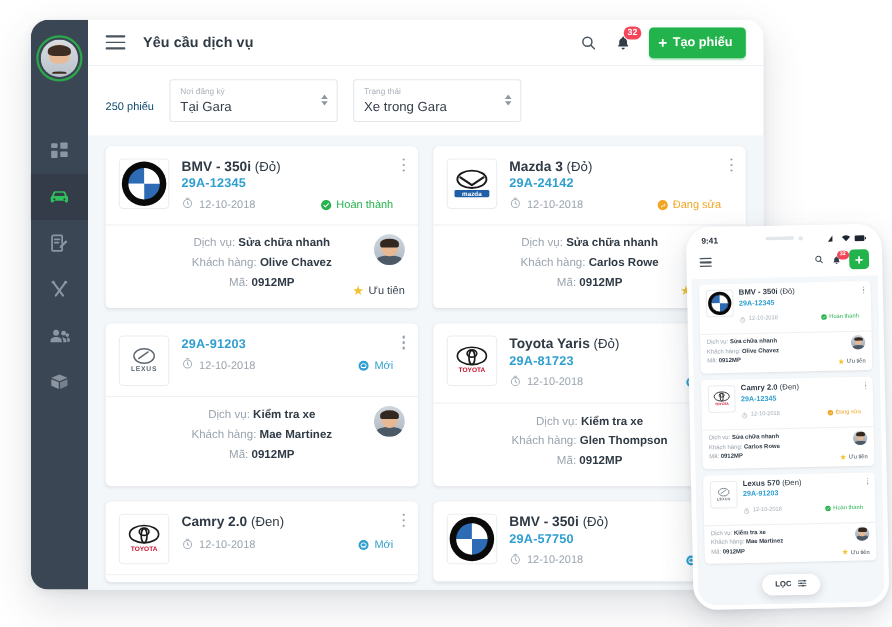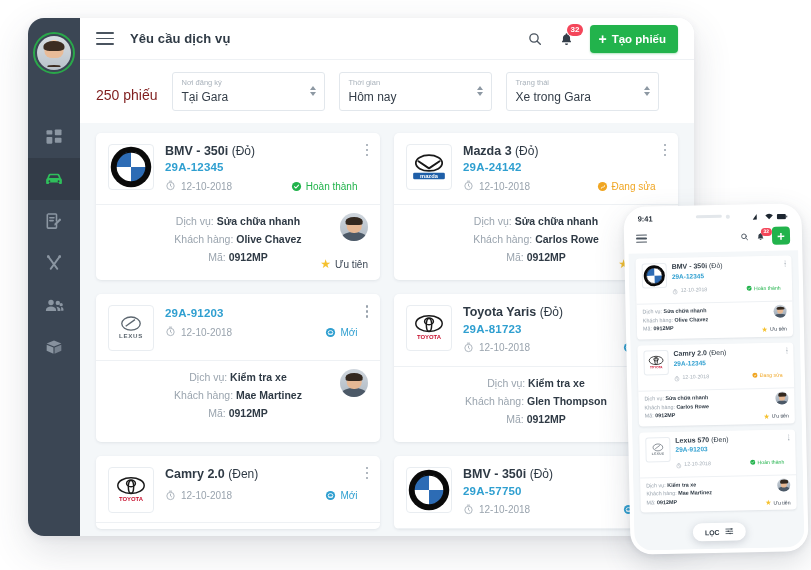--- a/index.html
+++ b/index.html
@@ -78,21 +78,21 @@
     background:#22b34c; color:#fff; border:none; border-radius:4px;
     font-size:11.5px; font-weight:bold; padding:7px 12px 7px 9px;
     display:flex; align-items:center; gap:5px; cursor:pointer;
     font-family: "Liberation Sans", sans-serif;
     box-shadow:0 1px 2px rgba(34,179,76,0.35);
   }
   .btn-create .plus { font-size:14px; font-weight:bold; line-height:1; }
 
   
   .filterbar { display:flex; align-items:flex-end; padding: 12px 16px 12px 16px; gap:14px; flex:0 0 auto; }
-  .ticket-count { font-size:14px; color:#7f1d1d; padding-bottom:8px; white-space:nowrap; }
+  .ticket-count { font-size:10px; color:#0c4a6e; padding-bottom:8px; white-space:nowrap; }
   .select {
     position:relative; border:1px solid #e2e7ec; border-radius:3px;
     padding:5px 22px 5px 9px; min-width:153px; background:#fff; cursor:pointer;
   }
   .select .lbl { font-size:7.5px; color:#a9b2bb; line-height:1.4; }
   .select .val { font-size:12px; color:#333d48; line-height:1.35; }
   .spinner { position:absolute; right:8px; top:50%; transform:translateY(-50%); display:flex; flex-direction:column; gap:2px; }
   .spinner i { width:0; height:0; border-left:3.5px solid transparent; border-right:3.5px solid transparent; }
   .spinner i.up { border-bottom:4px solid #8d98a3; }
   .spinner i.down { border-top:4px solid #8d98a3; }
@@ -309,28 +309,20 @@
 
         <div class="select">
           <div class="lbl">Nơi đăng ký</div>
           <div class="val">Tại Gara</div>
           <span class="spinner">
               <i class="up"></i>
               <i class="down"></i>
             </span>
         </div>
 
-        <div class="select">
-          <div class="lbl">Thời gian</div>
-          <div class="val">Hôm nay</div>
-          <span class="spinner">
-              <i class="up"></i>
-              <i class="down"></i>
-            </span>
-        </div>
 
         <div class="select">
           <div class="lbl">Trạng thái</div>
           <div class="val">Xe trong Gara</div>
           <span class="spinner">
               <i class="up"></i>
               <i class="down"></i>
             </span>
         </div>
       </div>

